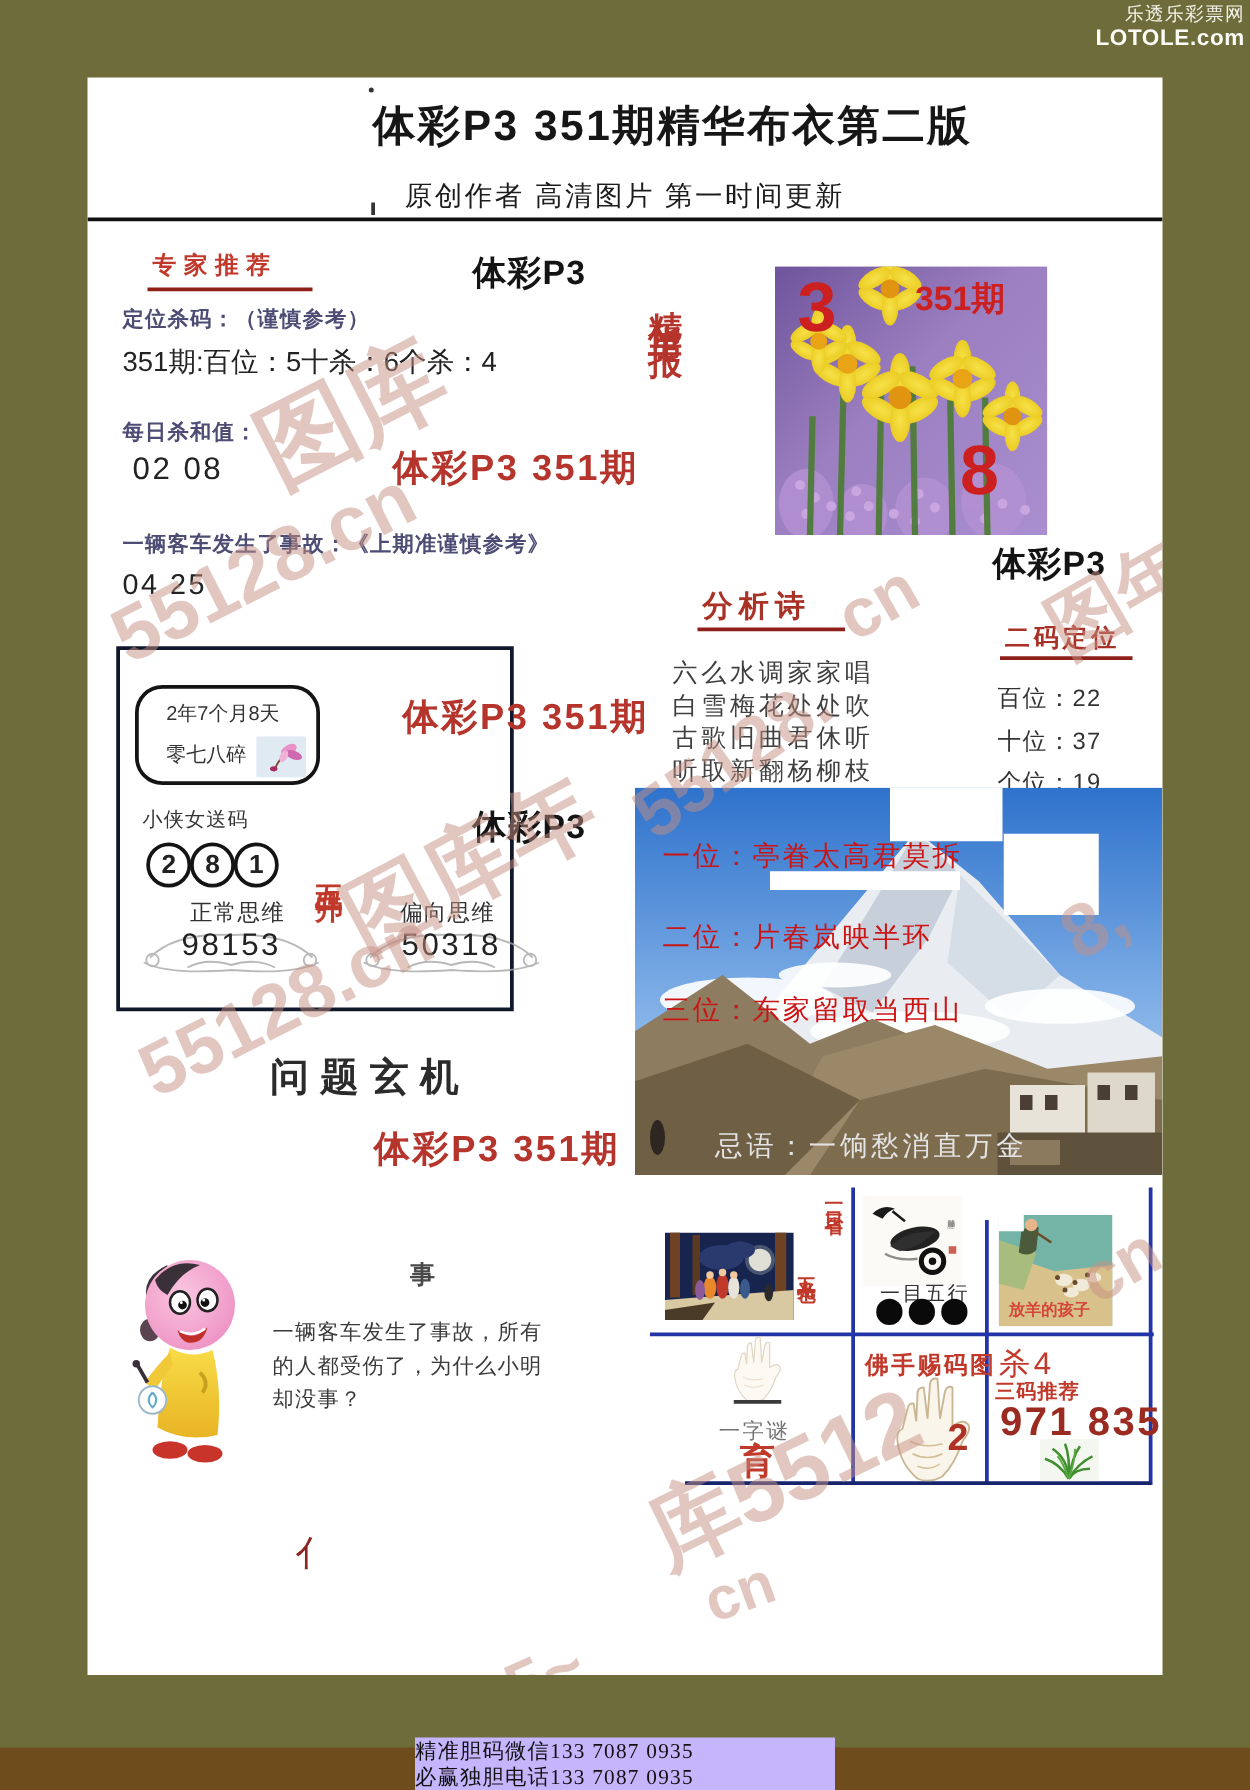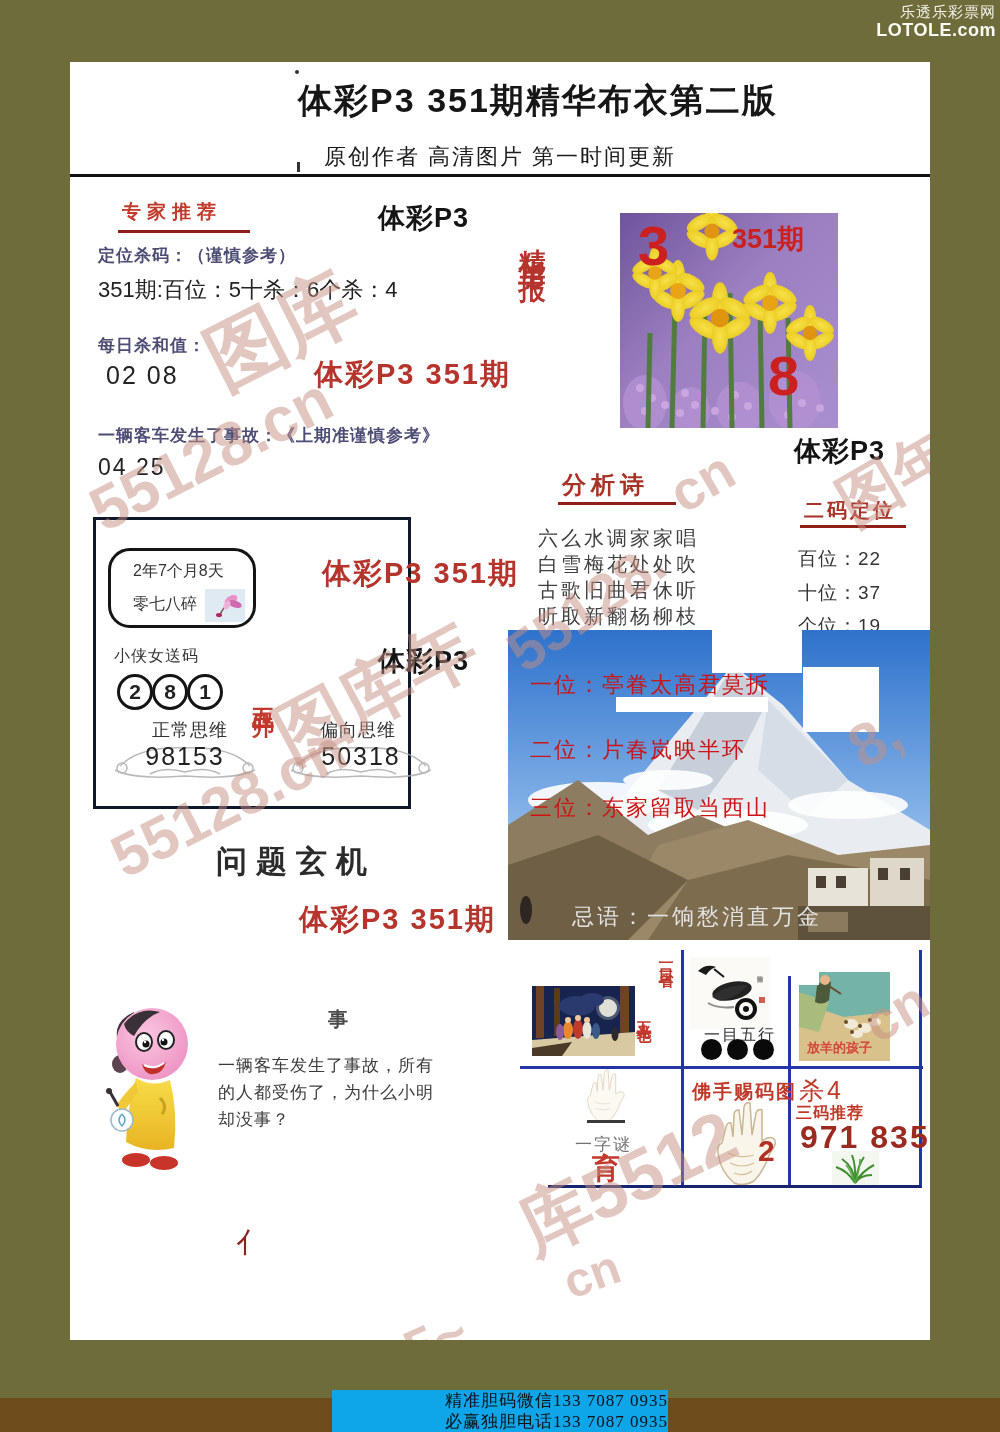--- a/index.html
+++ b/index.html
@@ -122,21 +122,21 @@
   .wm4{left:424px;top:568px;font-size:58px;transform:rotate(-35deg);}
   .wm5{left:588px;top:408px;font-size:55px;transform:rotate(-30deg);}
   .wm6{left:752px;top:410px;font-size:62px;transform:rotate(-30deg);}
   .wm7{left:766px;top:660px;font-size:60px;transform:rotate(-30deg);}
   .wm8{left:782px;top:938px;font-size:55px;transform:rotate(-30deg);}
   .wm9{left:432px;top:1128px;font-size:72px;transform:rotate(-26deg);}
   .wm10{left:486px;top:1196px;font-size:48px;transform:rotate(-20deg);}
   .wm11{left:324px;top:1262px;font-size:55px;transform:rotate(-24deg);}
   
   .brown-strip{left:0;top:1398px;width:1000px;height:34px;background:#6f4c1c;}
-  .footer-box{left:332px;top:1390px;width:336px;height:42px;background:#0ea5e9;text-align:right;font-family:"Liberation Serif","DejaVu Serif",serif;color:#111;}
+  .footer-box{left:332px;top:1390px;width:336px;height:42px;background:#c4b5fd;text-align:left;font-family:"Liberation Serif","DejaVu Serif",serif;color:#111;}
   .footer-box div{font-size:17px;line-height:21px;letter-spacing:1px;}
 </style>
 </head>
 <body>
 
 <div class="stage">
 
   <div class="abs logo">
     <div class="l1">乐透乐彩票网</div>
     <div class="l2">LOTOLE.com</div>

